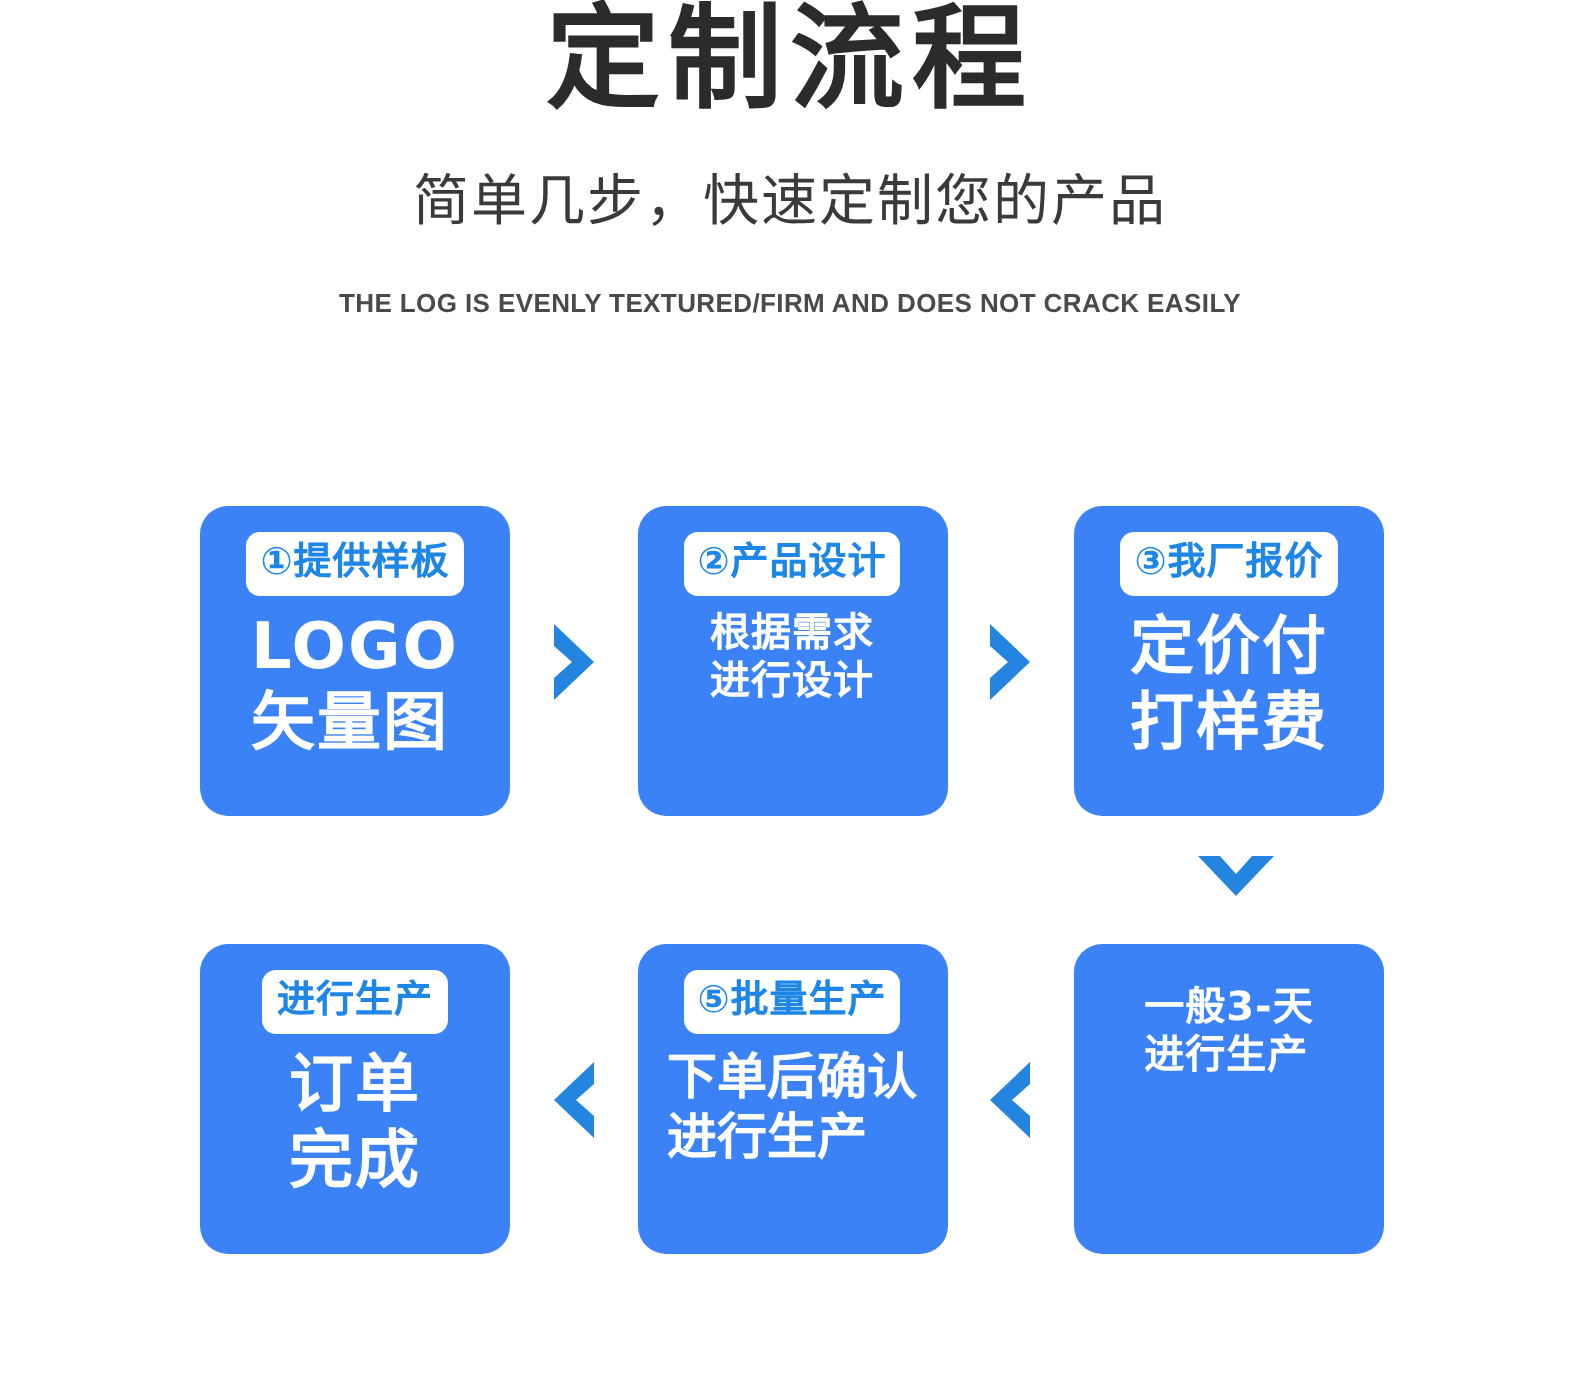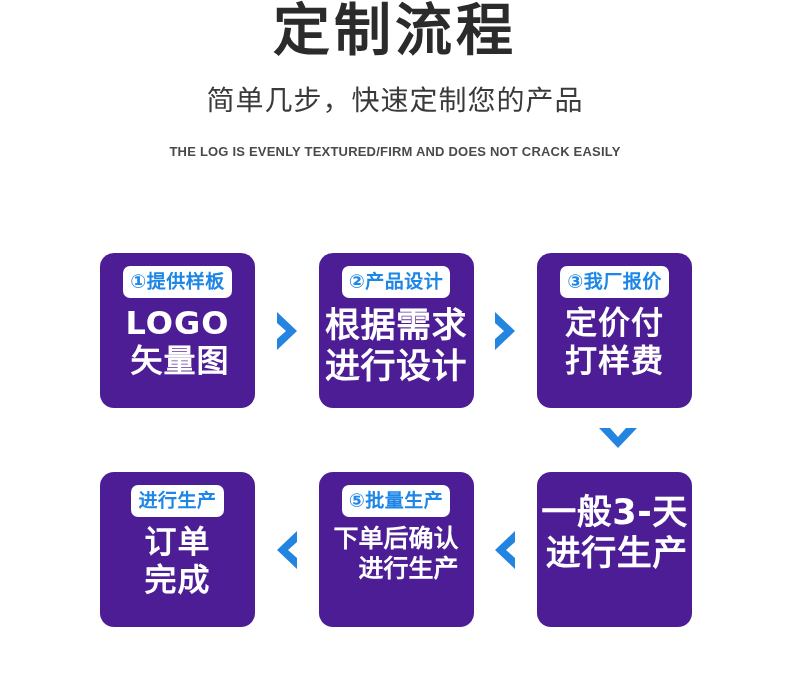--- a/index.html
+++ b/index.html
@@ -57,21 +57,21 @@
     align-items:center;
   }
   .row-top    { top:15px; }
   .row-bottom { top:234px; }
   .row-bottom { flex-direction:row-reverse; }
 
   .card {
     position:relative;
     width:155px;
     height:155px;
-    background:#4c1d95;
+    background:#3b82f6;
     border-radius:14px;
     display:flex;
     flex-direction:column;
     align-items:center;
     justify-content:flex-start;
     padding-top:13px;
     flex:0 0 auto;
   }
 
   .badge {
@@ -83,30 +83,30 @@
     line-height:1;
     padding:6px 7px 7px 7px;
     white-space:nowrap;
     font-family:"DejaVu Sans","Liberation Sans",sans-serif;
     letter-spacing:0.5px;
   }
 
   .body {
     margin-top:7px;
     color:#ffffff;
-    text-align:right;
+    text-align:left;
     font-weight:700;
     line-height:1.18;
     font-family:"DejaVu Sans","Liberation Sans",sans-serif;
   }
   .body .ln { display:block; white-space:nowrap; }
 
   
   .body.sz-lg .ln { font-size:32px; letter-spacing:1px; }
-  .body.sz-md .ln { font-size:35px; letter-spacing:0.5px; }
+  .body.sz-md .ln { font-size:20px; letter-spacing:0.5px; }
   .body.sz-sm .ln { font-size:25px; letter-spacing:0px; }
 
   
   .arrow {
     flex:1 1 auto;
     display:flex;
     align-items:center;
     justify-content:center;
     height:155px;
   }

